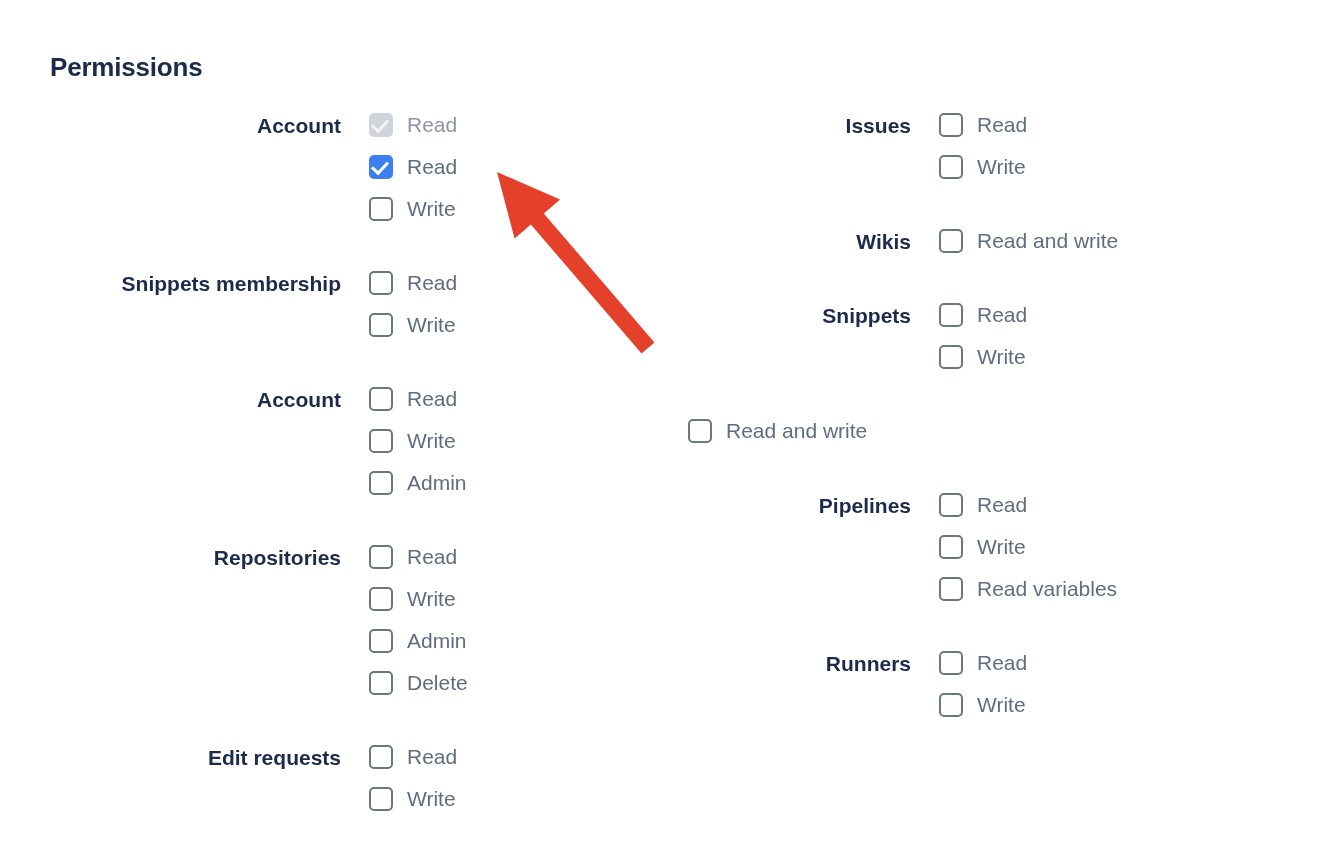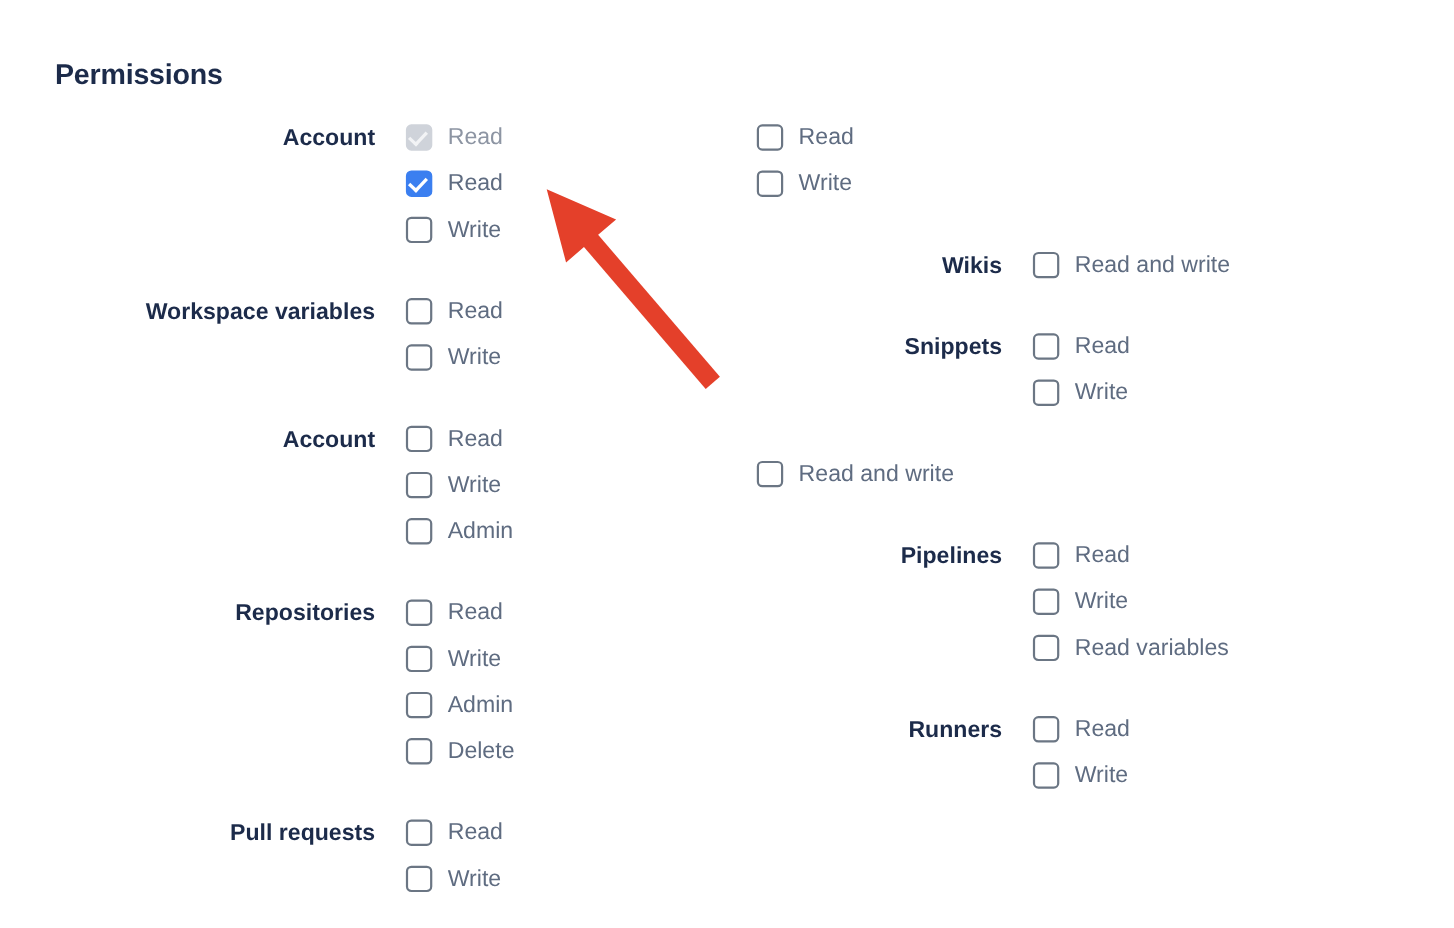--- a/index.html
+++ b/index.html
@@ -160,21 +160,21 @@
               </span>
               <span class="option-label">Read</span>
             </div>
             <div class="option-row">
               <span class="checkbox" role="checkbox" aria-checked="false"></span>
               <span class="option-label">Write</span>
             </div>
           </div>
         </div>
         <div class="perm-group">
-          <div class="group-label">Workspace variables</div>
+          <div class="group-label">Snippets membership</div>
           <div class="group-options">
             <div class="option-row">
               <span class="checkbox" role="checkbox" aria-checked="false"></span>
               <span class="option-label">Read</span>
             </div>
             <div class="option-row">
               <span class="checkbox" role="checkbox" aria-checked="false"></span>
               <span class="option-label">Write</span>
             </div>
           </div>
@@ -211,35 +211,36 @@
               <span class="checkbox" role="checkbox" aria-checked="false"></span>
               <span class="option-label">Admin</span>
             </div>
             <div class="option-row">
               <span class="checkbox" role="checkbox" aria-checked="false"></span>
               <span class="option-label">Delete</span>
             </div>
           </div>
         </div>
         <div class="perm-group">
-          <div class="group-label">Pull requests</div>
+          <div class="group-label">Edit requests</div>
           <div class="group-options">
             <div class="option-row">
               <span class="checkbox" role="checkbox" aria-checked="false"></span>
               <span class="option-label">Read</span>
             </div>
             <div class="option-row">
               <span class="checkbox" role="checkbox" aria-checked="false"></span>
               <span class="option-label">Write</span>
             </div>
           </div>
         </div>
       </div>
     <div class="perm-col right" id="col-right">
         <div class="perm-group">
+          <div class="group-label">Issues</div>
           <div class="group-options">
             <div class="option-row">
               <span class="checkbox" role="checkbox" aria-checked="false"></span>
               <span class="option-label">Read</span>
             </div>
             <div class="option-row">
               <span class="checkbox" role="checkbox" aria-checked="false"></span>
               <span class="option-label">Write</span>
             </div>
           </div>

